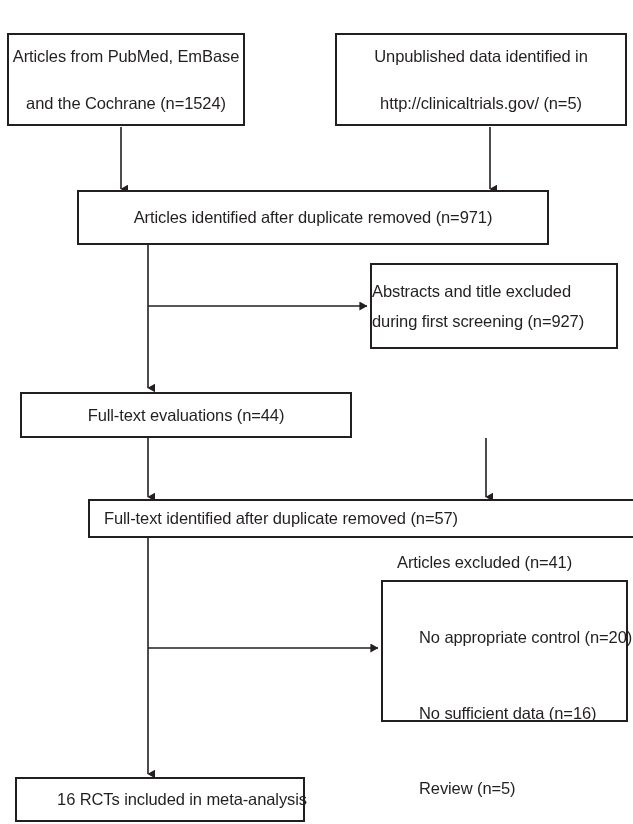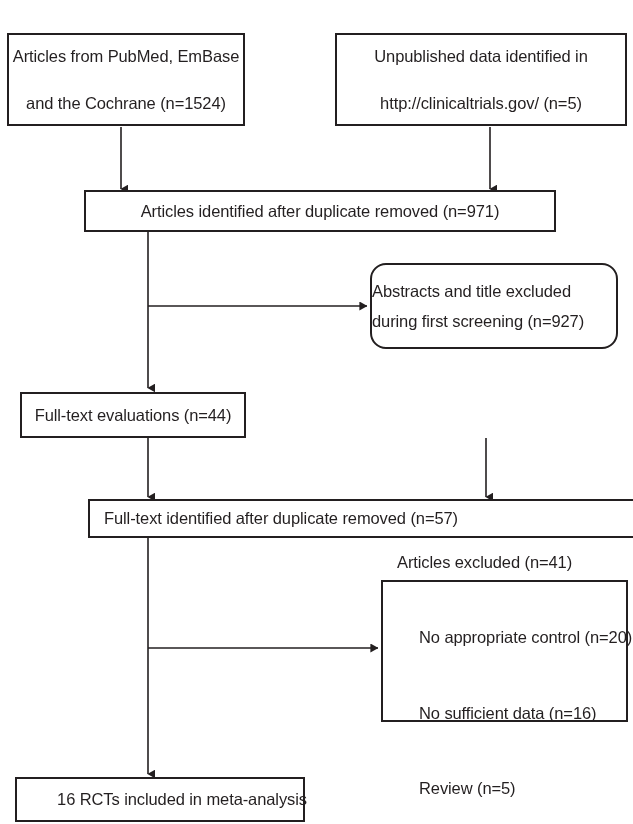--- a/index.html
+++ b/index.html
@@ -89,30 +89,30 @@
   <div class="node center two-line" style="left:7px; top:33px; width:238px; height:93px;">
     <span class="line">Articles from PubMed, EmBase</span>
     <span class="line">and the Cochrane (n=1524)</span>
   </div>
 
   <div class="node center two-line" style="left:335px; top:33px; width:292px; height:93px;">
     <span class="line">Unpublished data identified in</span>
     <span class="line">http://clinicaltrials.gov/ (n=5)</span>
   </div>
 
-  <div class="node center" style="left:84px; top:190px; width:472px; height:42px;">
+  <div class="node center" style="left:77px; top:190px; width:472px; height:55px;">
     <span class="line">Articles identified after duplicate removed (n=971)</span>
   </div>
 
-  <div class="node leftal two-line" style="left:370px; top:263px; width:248px; height:86px;border-radius:16px;">
+  <div class="node leftal two-line" style="left:370px; top:263px; width:248px; height:86px;">
     <span class="line">Abstracts and title excluded</span>
     <span class="line">during first screening (n=927)</span>
   </div>
 
-  <div class="node center" style="left:20px; top:392px; width:226px; height:46px;">
+  <div class="node center" style="left:20px; top:392px; width:332px; height:46px;">
     <span class="line">Full-text evaluations (n=44)</span>
   </div>
 
 
   <div class="node leftal" style="left:88px; top:499px; width:571px; height:39px;">
     <span class="line">Full-text identified after duplicate removed (n=57)</span>
   </div>
 
   <div class="node leftal listbox" style="left:381px; top:580px; width:247px; height:142px;">
     <span class="line">Articles excluded (n=41)</span>

